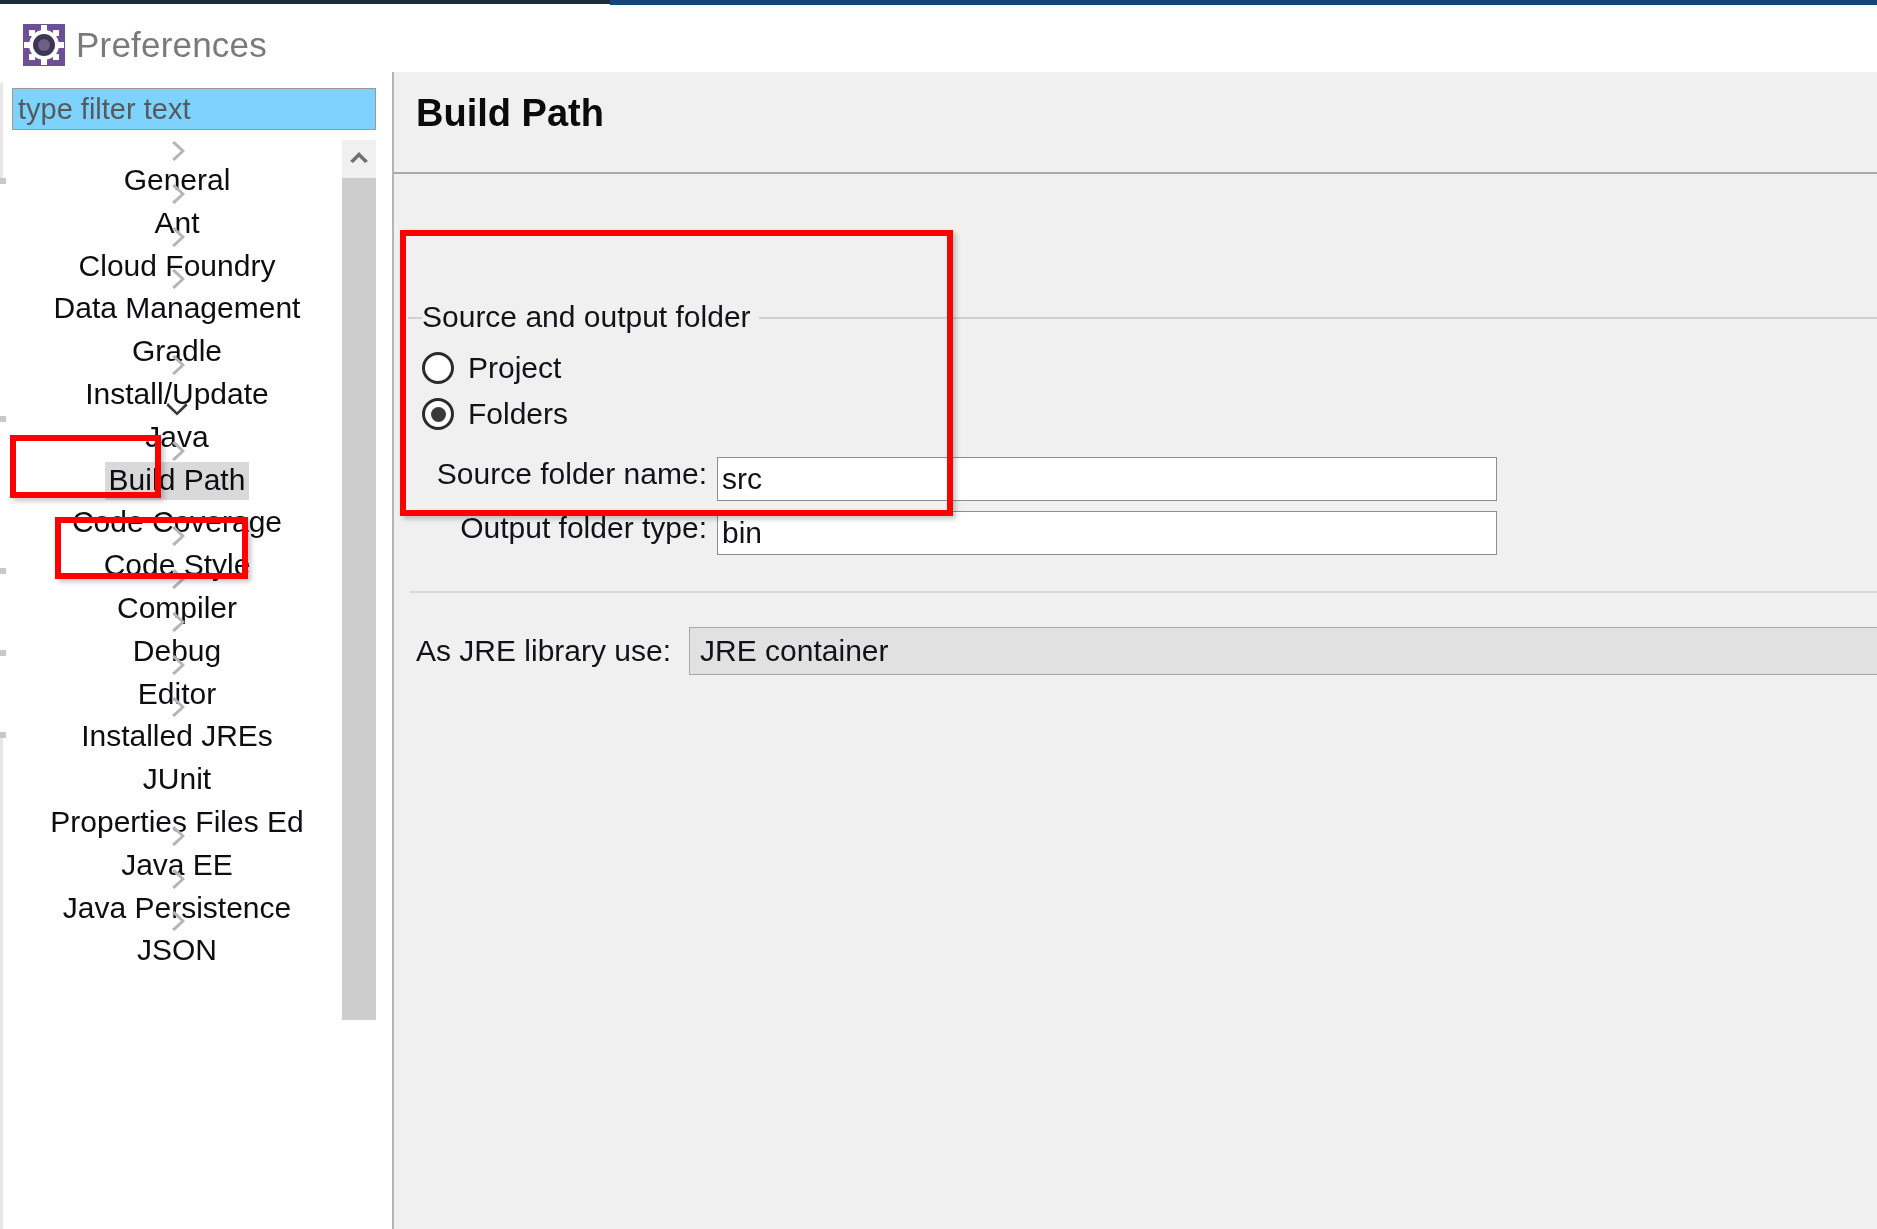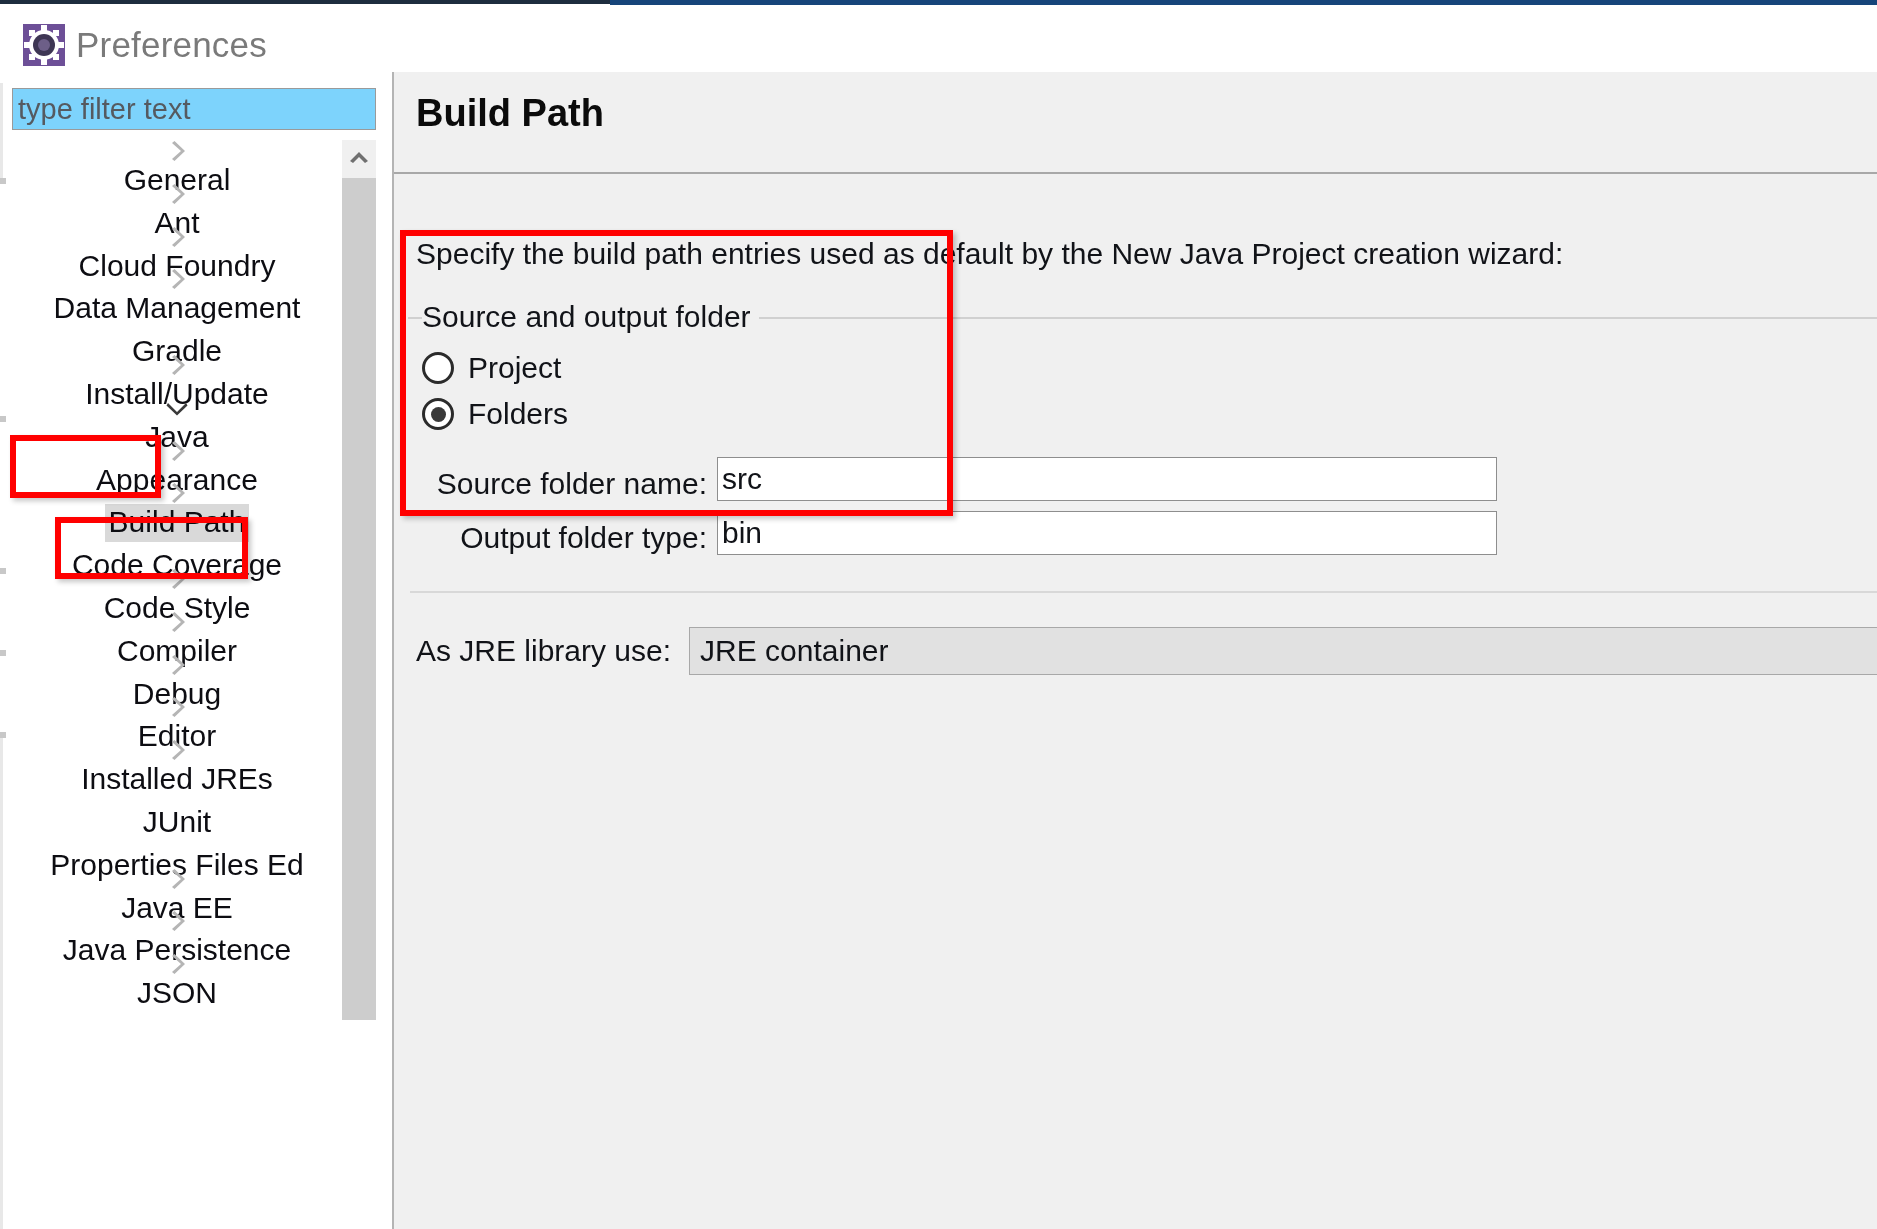--- a/index.html
+++ b/index.html
@@ -241,21 +241,21 @@
   }
   .radio-dot.off { background: transparent; }
   .radio-label {
     font-size: 30px;
     color: #111318;
   }
 
   .field-row {
     position: absolute;
     display: flex;
-    align-items: flex-end;
+    align-items: flex-start;
     white-space: nowrap;
   }
   .field-label {
     font-size: 30px;
     color: #111318;
     text-align: right;
     width: 295px;
     padding-right: 10px;
   }
   .field-input {
@@ -419,29 +419,20 @@
         </span>
         <span class="tw-label">Java</span>
       </div>
       <div class="tree-row">
         <span style="width: 58px; flex: 0 0 auto;"></span>
         <span class="tw-arrow">
           <svg width="22" height="22" viewBox="0 0 22 22">
             <path d="M6 3 L15 11 L6 19 L8.5 21 L19 11 L8.5 1 Z" fill="#b5b5b5"></path>
           </svg>
         </span>
-        <span class="tw-label">Appearance</span>
-      </div>
-      <div class="tree-row">
-        <span style="width: 58px; flex: 0 0 auto;"></span>
-        <span class="tw-arrow">
-          <svg width="22" height="22" viewBox="0 0 22 22">
-            <path d="M6 3 L15 11 L6 19 L8.5 21 L19 11 L8.5 1 Z" fill="#b5b5b5"></path>
-          </svg>
-        </span>
         <span class="tw-label selected">Build Path</span>
       </div>
       <div class="tree-row">
         <span style="width: 58px; flex: 0 0 auto;"></span>
         <span class="tw-spacer"></span>
         <span class="tw-label">Code Coverage</span>
       </div>
       <div class="tree-row">
         <span style="width: 58px; flex: 0 0 auto;"></span>
         <span class="tw-arrow">
@@ -534,21 +525,20 @@
         </svg>
       </span>
     </div>
     <div class="tree-scroll-thumb"></div>
   </div>
 
   <div class="right-pane">
 
     <div class="page-title">Build Path</div>
     <div class="title-rule"></div>
-    <div class="page-desc">Specify the build path entries used as default by the New Java Project creation wizard:</div>
 
     <div class="groupbox">
       <div class="group-legend">Source and output folder</div>
 
       <div class="radio-row" style="left:14px; top:32px;">
         <span class="radio-outer">
           <span class="radio-dot off"></span>
         </span>
         <span class="radio-label">Project</span>
       </div>

